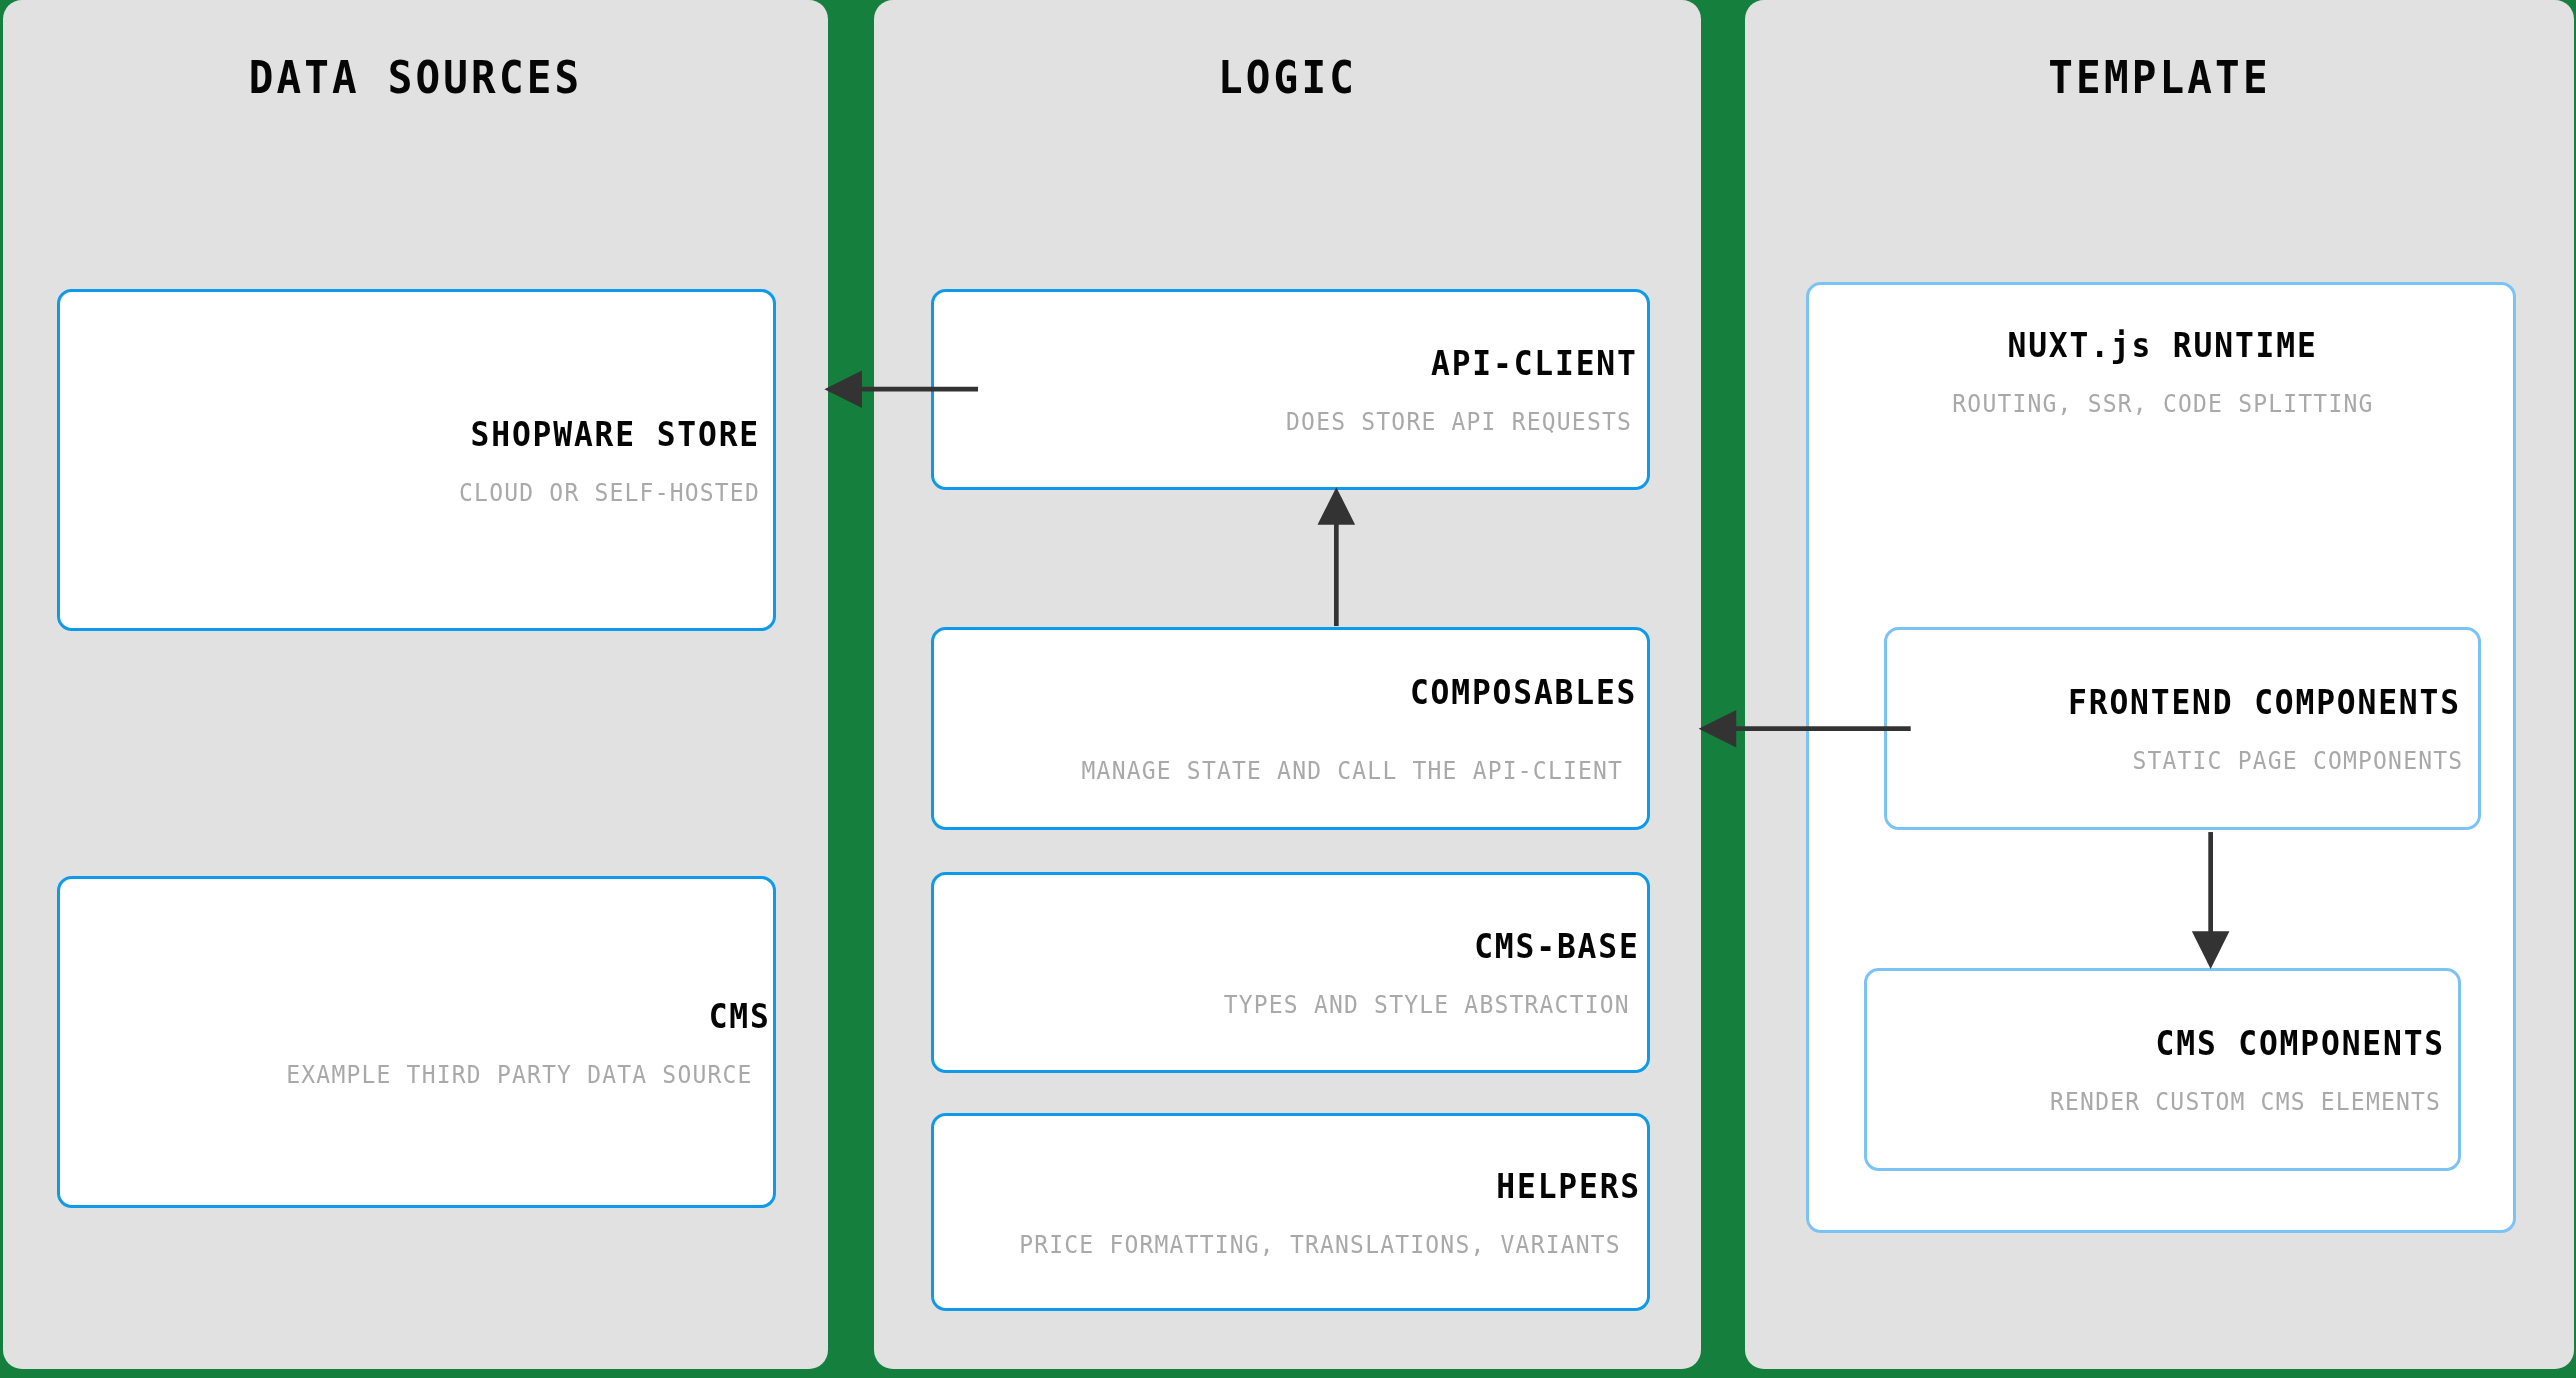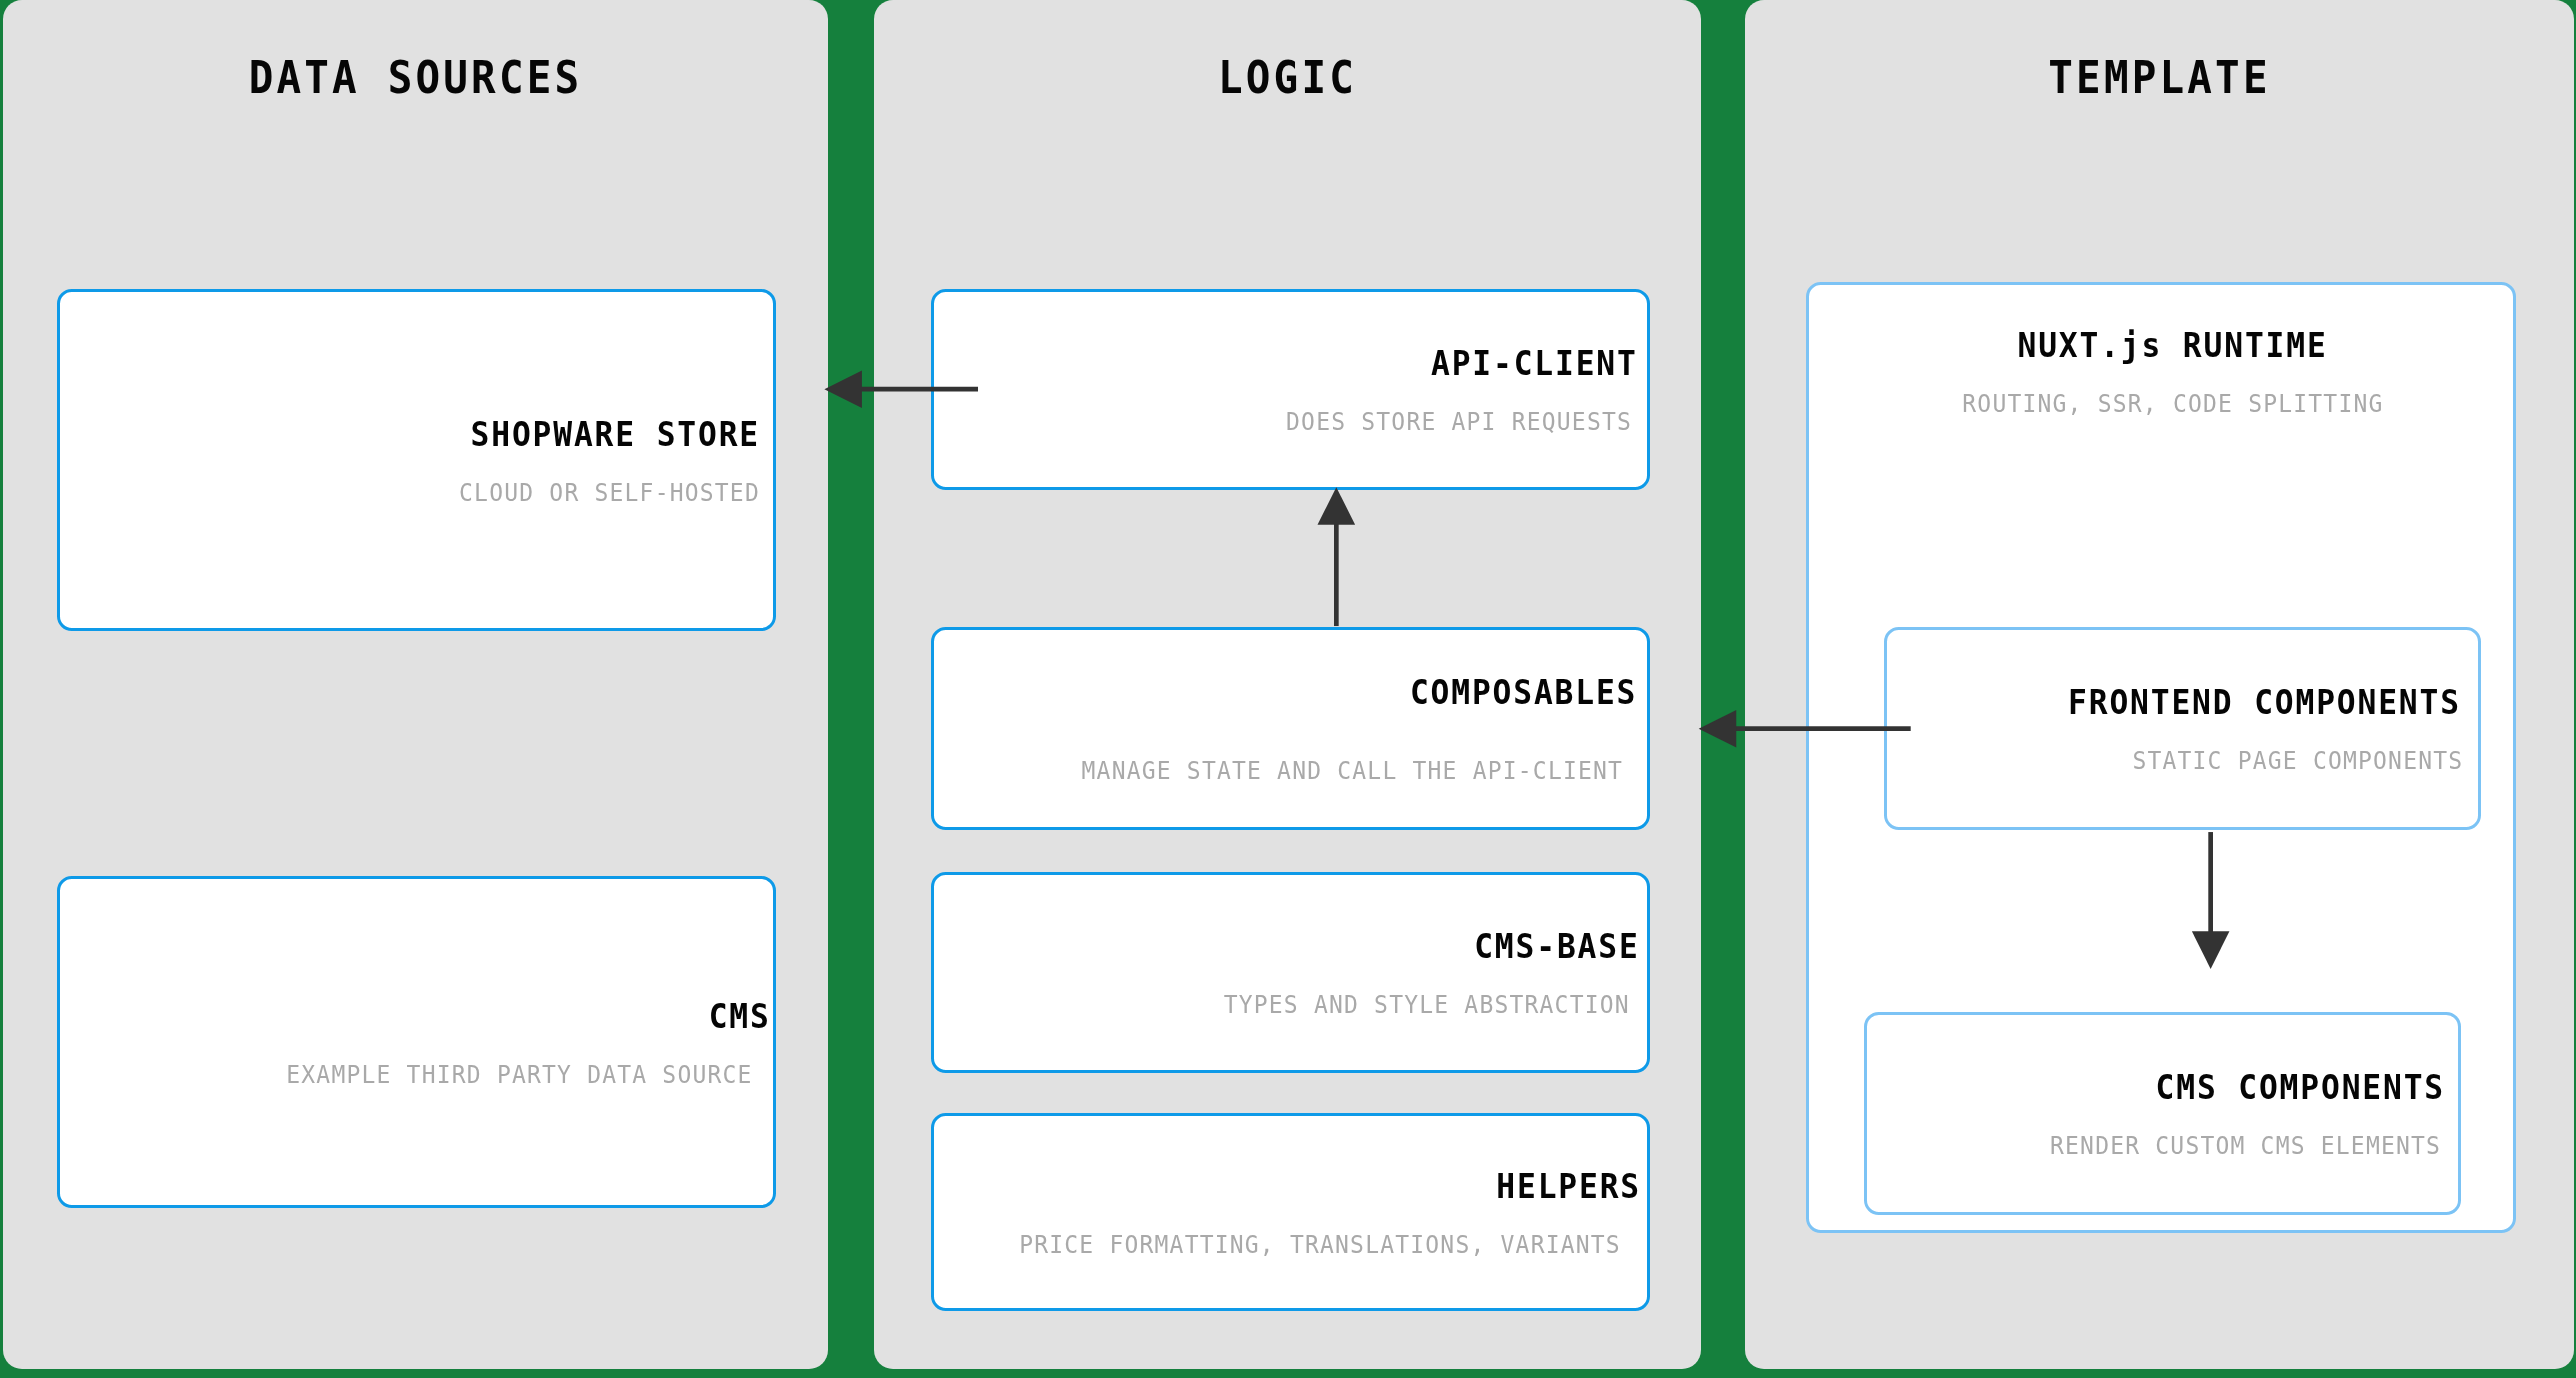--- a/index.html
+++ b/index.html
@@ -94,25 +94,25 @@
   
   #node-api-client   { left: 931px; top: 289px;  width: 719px; height: 201px; }
   #node-composables  { left: 931px; top: 627px;  width: 719px; height: 203px; gap: 20px; }
   #node-cms-base     { left: 931px; top: 872px; width: 719px; height: 201px; }
   #node-helpers      { left: 931px; top: 1113px; width: 719px; height: 198px; }
 
   
   #node-nuxt-runtime      { left: 1806px; top: 282px;  width: 710px; height: 951px; }
   #node-nuxt-runtime .nuxt-head {
     position: absolute;
-    left: 12px; top: 40px; width: 100%;
+    left: 2px; top: 40px; width: 100%;
     display: flex; flex-direction: column; align-items: center;
   }
   #node-frontend-components { left: 1864px; top: 627px;  width: 597px; height: 203px; margin-left: 20px; }
-  #node-cms-components      { left: 1864px; top: 968px; width: 597px; height: 203px; margin-top: 44px; }
+  #node-cms-components      { left: 1864px; top: 968px; width: 597px; height: 203px; }
 
   
   .arrow-svg {
     position: absolute;
     overflow: visible;
     pointer-events: none;
   }
   .arrow-line {
     stroke: #333333;
     stroke-width: 7;

